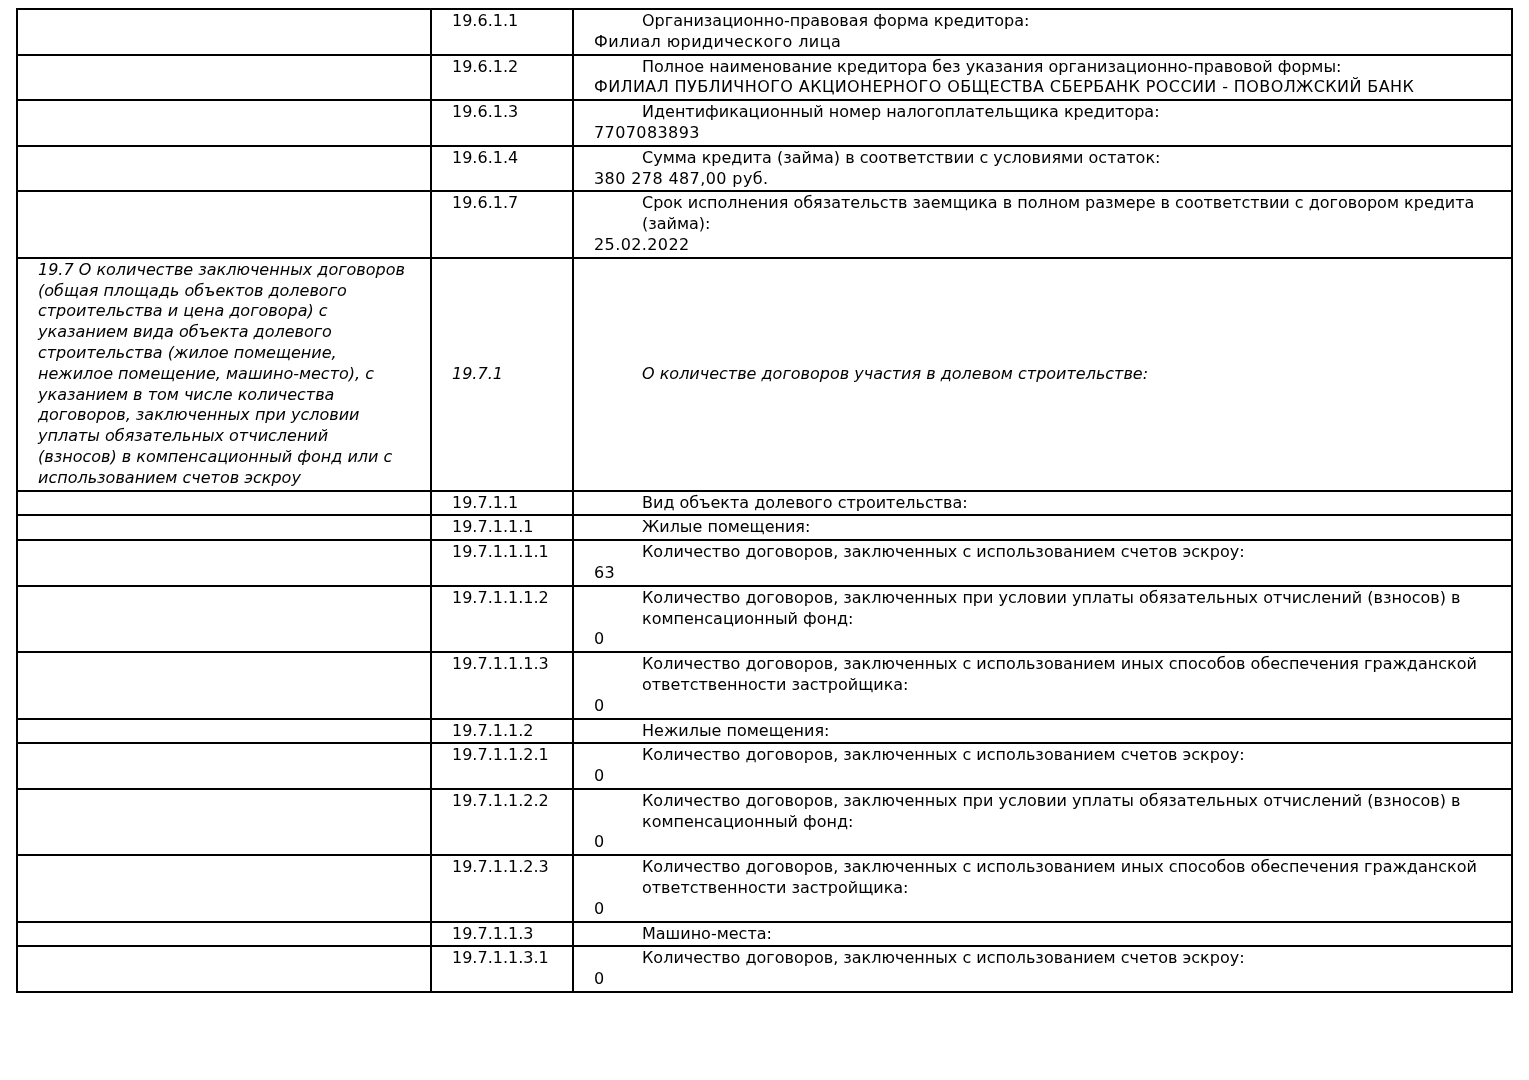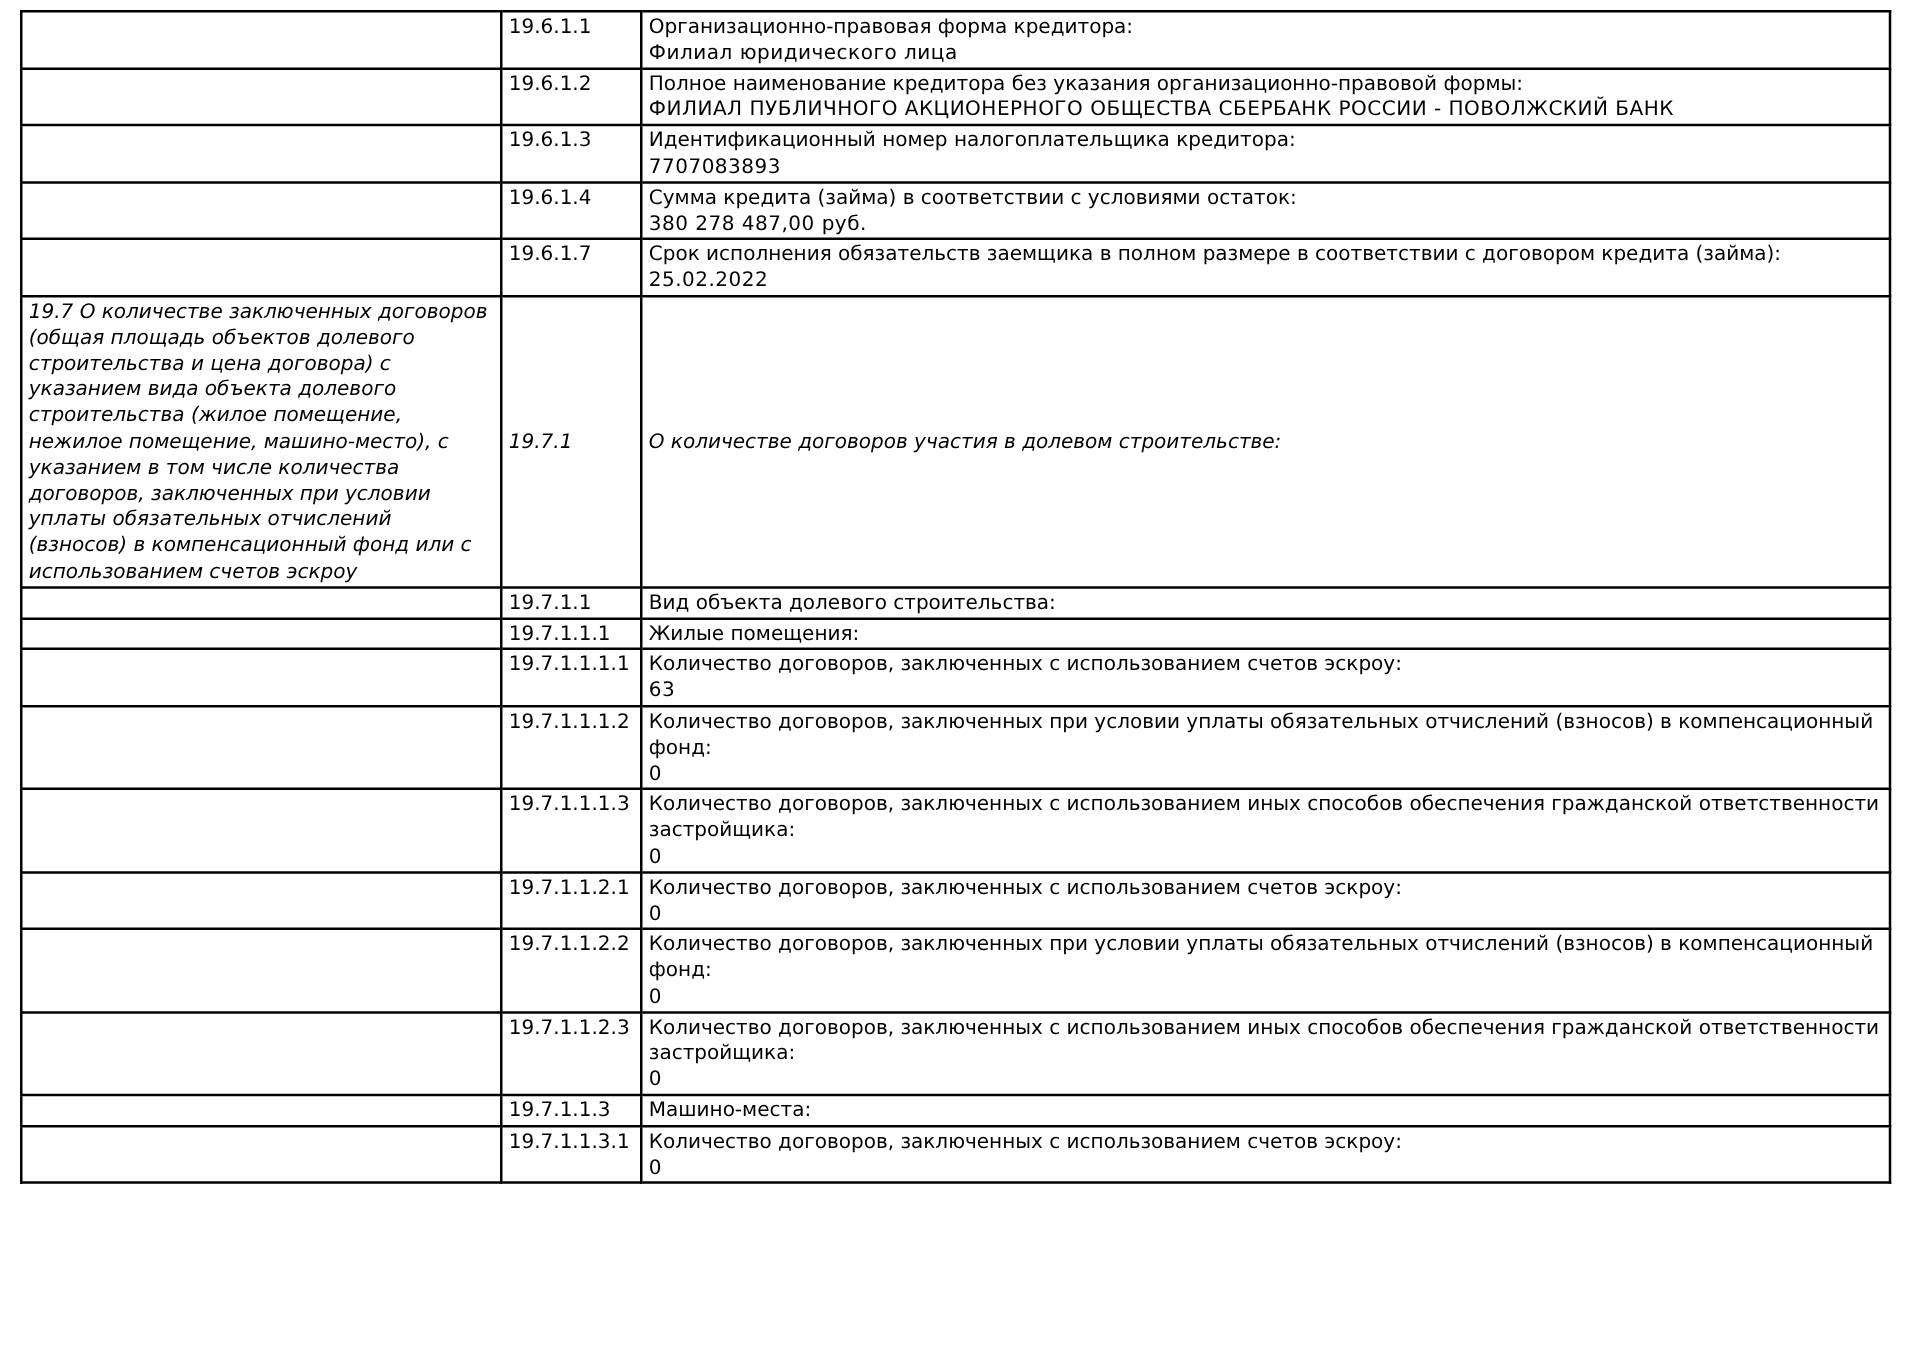--- a/index.html
+++ b/index.html
@@ -18,21 +18,21 @@
     box-sizing: border-box;
     padding: 8px 16px 20px 16px;
   }
   table.disclosure {
     border-collapse: collapse;
     table-layout: fixed;
     width: 1497px;
   }
   table.disclosure td {
     border: 2px solid #000000;
-    padding: 1px 5px;
+    padding: 1px 20px;
     vertical-align: top;
     word-wrap: break-word;
     overflow-wrap: break-word;
   }
   td.section-cell {
     width: 372px;
     vertical-align: top;
   }
   td.code-cell {
     width: 100px;
@@ -46,20 +46,21 @@
   tr.tall-row td.content-cell,
   tr.tall-row td.code-cell {
     vertical-align: middle;
   }
   tr.tall-row {
     height: 230px;
     font-style: italic;
   }
   .field-label {
     font-weight: normal;
+    margin-left: 48px;
   }
   .field-value {
     font-weight: normal;
     letter-spacing: 0.4px;
   }
 </style>
 </head>
 <body>
 
 <div class="page">
@@ -145,20 +146,27 @@
         <tr>
           <td class="section-cell"></td>
           <td class="code-cell">19.7.1.1.1.3</td>
           <td class="content-cell">
             <div class="field-label">Количество договоров, заключенных с использованием иных способов обеспечения гражданской ответственности застройщика:</div>
             <div class="field-value">0</div>
           </td>
         </tr>
         <tr>
           <td class="section-cell"></td>
+          <td class="code-cell">19.7.1.1.2</td>
+          <td class="content-cell">
+            <div class="field-label">Нежилые помещения:</div>
+          </td>
+        </tr>
+        <tr>
+          <td class="section-cell"></td>
           <td class="code-cell">19.7.1.1.2.1</td>
           <td class="content-cell">
             <div class="field-label">Количество договоров, заключенных с использованием счетов эскроу:</div>
             <div class="field-value">0</div>
           </td>
         </tr>
         <tr>
           <td class="section-cell"></td>
           <td class="code-cell">19.7.1.1.2.2</td>
           <td class="content-cell">

